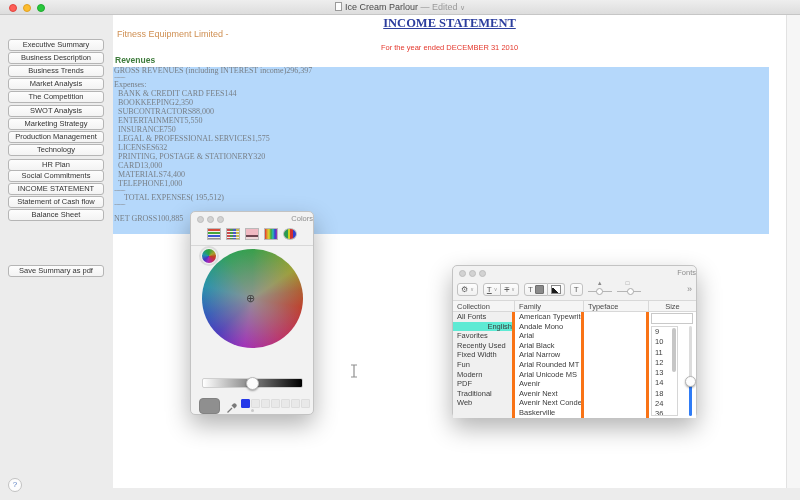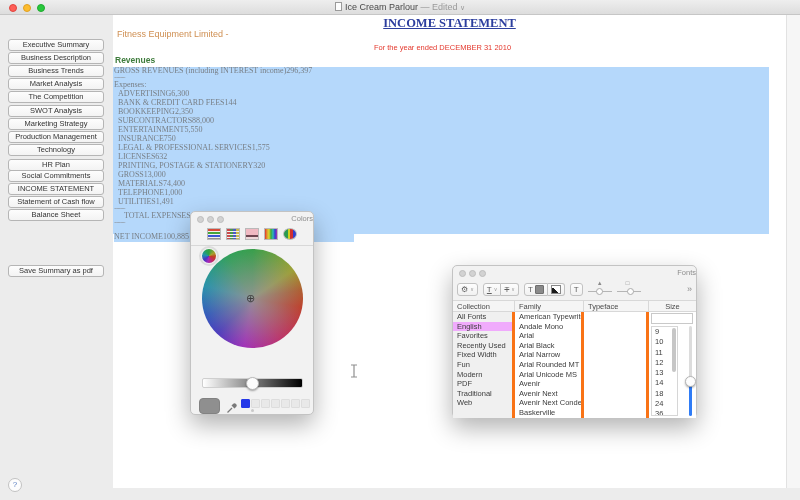--- a/index.html
+++ b/index.html
@@ -29,21 +29,21 @@
 
   
   .page { position:absolute; left:113px; top:15px; width:673px; height:473px; background:#ffffff; z-index:1; }
   .scroll-strip { position:absolute; left:786px; top:15px; width:14px; height:473px;
     background:#f6f6f6; border-left:1px solid #e2e2e2; z-index:1; }
 
   .doc-title { position:absolute; left:113px; top:16px; width:673px; text-align:center;
     font-family:"Liberation Serif", serif; font-weight:bold; font-size:12.5px; color:#2c3e9e;
     text-decoration:underline; z-index:2; }
   .doc-company { position:absolute; left:117px; top:29px; font-size:9px; color:#cf8f52; z-index:2; }
-  .doc-period { position:absolute; left:106px; top:43px; width:673px; text-align:center;
+  .doc-period { position:absolute; left:113px; top:43px; width:673px; text-align:center;
     font-size:7.5px; color:#e4392e; z-index:2; }
   .doc-section { position:absolute; left:115px; top:55px; font-size:8.5px; font-weight:bold; color:#3e7c3c; z-index:2; }
 
   .selection-main { position:absolute; left:113px; top:67px; width:656px; height:167px; background:#b5d8fb; z-index:2; }
 
   .income { position:absolute; left:114px; top:66px; width:240px; z-index:3;
     font-family:"Liberation Serif", serif; color:#787f86; }
   .inc-row { display:flex; justify-content:flex-start; height:9px; font-size:8px; line-height:9px; white-space:nowrap; }
   .inc-row .val { text-align:right; }
   .inc-row.indent { padding-left:4px; }
@@ -128,21 +128,21 @@
   .fh.typeface { width:65px; }
   .fh.size { width:47px; border-right:none; text-align:center; padding-left:0; }
 
   .font-lists { position:relative; display:flex; height:106px; }
   .fcol { border-right:3px solid #f97316; overflow:hidden; font-size:7.5px; color:#3c3c3c; }
   .fcol.collection { width:62px; background:#f0f0f0; }
   .fcol.family { width:69px; background:#ffffff; }
   .fcol.typeface { width:65px; background:#ffffff; }
   .fcol.size { width:47px; background:#ffffff; border-right:none; position:relative; }
   .flist-item { height:9.6px; line-height:9.6px; padding-left:4px; white-space:nowrap; overflow:hidden; }
-  .flist-item.selected { background:#f0abfc; }
+  .flist-item.selected { background:#5eead4;text-align:right; }
 
   .size-field { position:absolute; left:2px; top:1px; width:42px; height:11px; background:#fff;
     border:1px solid #c9c9c9; font-size:7.5px; padding:0 2px; }
   .size-list { position:absolute; left:2px; top:14px; width:27px; height:90px; background:#fff;
     border:1px solid #d6d6d6; overflow:hidden; }
   .size-item { height:10.3px; line-height:10.3px; padding-left:3px; font-size:7.5px; color:#3c3c3c; }
   .size-scrollbar { position:absolute; right:1px; top:1px; width:4px; height:44px; background:#c6c6c6; border-radius:2px; }
   .size-slider { position:absolute; left:36px; top:14px; width:11px; height:90px; }
   .size-slider .track-top { position:absolute; left:4px; top:0; width:3px; height:55px; background:#dcdcdc; border-radius:2px; }
   .size-slider .track-bottom { position:absolute; left:4px; top:55px; width:3px; height:35px; background:#2f7cf6; border-radius:2px; }
@@ -214,24 +214,20 @@
     <div class="inc-row sep">
       <span class="lbl"></span>
       <span class="val">--------</span>
     </div>
 
     <div class="inc-row plain">
       <span class="lbl">Expenses:</span>
       <span class="val"></span>
     </div>
 
-    <div class="inc-row indent">
-      <span class="lbl">ADVERTISING</span>
-      <span class="val">6,300</span>
-    </div>
 
     <div class="inc-row indent">
       <span class="lbl">BANK &amp; CREDIT CARD FEES</span>
       <span class="val">144</span>
     </div>
 
     <div class="inc-row indent">
       <span class="lbl">BOOKKEEPING</span>
       <span class="val">2,350</span>
     </div>
@@ -260,38 +256,34 @@
       <span class="lbl">LICENSES</span>
       <span class="val">632</span>
     </div>
 
     <div class="inc-row indent">
       <span class="lbl">PRINTING, POSTAGE &amp; STATIONERY</span>
       <span class="val">320</span>
     </div>
 
     <div class="inc-row indent">
-      <span class="lbl">GROSS</span>
+      <span class="lbl">CARD</span>
       <span class="val">13,000</span>
     </div>
 
     <div class="inc-row indent">
       <span class="lbl">MATERIALS</span>
       <span class="val">74,400</span>
     </div>
 
     <div class="inc-row indent">
       <span class="lbl">TELEPHONE</span>
       <span class="val">1,000</span>
     </div>
 
-    <div class="inc-row indent">
-      <span class="lbl">UTILITIES</span>
-      <span class="val">1,491</span>
-    </div>
 
     <div class="inc-row sep">
       <span class="lbl"></span>
       <span class="val">--------</span>
     </div>
 
     <div class="inc-row total">
       <span class="lbl">TOTAL EXPENSES</span>
       <span class="val">( 195,512)</span>
     </div>
@@ -300,21 +292,21 @@
       <span class="lbl"></span>
       <span class="val">--------</span>
     </div>
 
     <div class="inc-row gap">
       <span class="lbl"></span>
       <span class="val"></span>
     </div>
 
     <div class="inc-row net">
-      <span class="lbl">NET INCOME</span>
+      <span class="lbl">NET GROSS</span>
       <span class="val">100,885</span>
     </div>
   </div>
 
 <div class="ibeam">
   <svg width="8" height="14" viewBox="0 0 8 14">
     <path d="M1 1 H7 M4 1 V13 M1 13 H7" stroke="#909090" stroke-width="1.2" fill="none"></path>
   </svg>
 </div>
 

